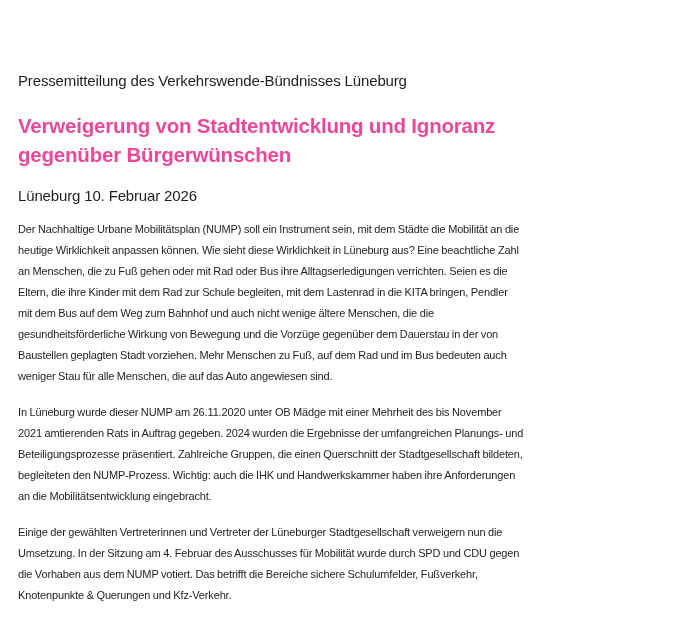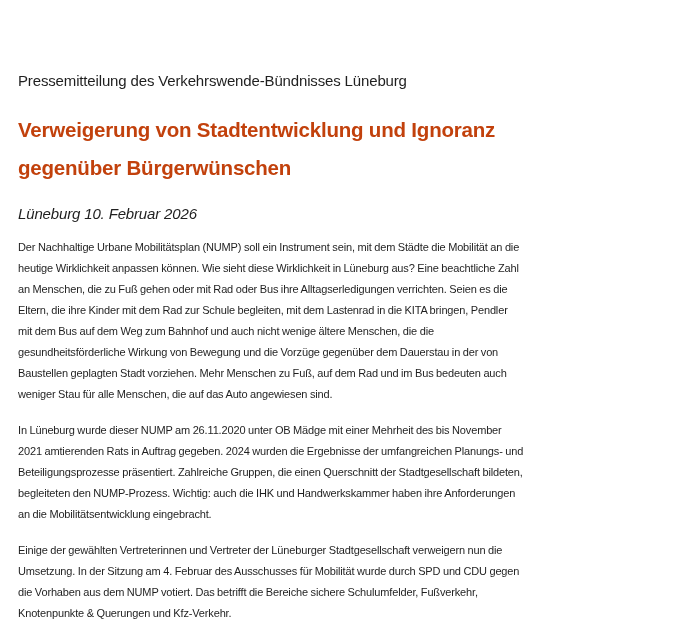--- a/index.html
+++ b/index.html
@@ -20,31 +20,30 @@
     letter-spacing: -0.15px;
   }
   .kicker {
     font-size: 15px;
     line-height: 21px;
     margin: 0 0 20px 0;
     font-weight: 400;
   }
   h1.headline {
     font-size: 20.5px;
-    line-height: 38px;
+    line-height: 29px;
     font-weight: 700;
     margin: 0 0 16px 0;
     letter-spacing: -0.2px;
-    color: #c2410c;
+    color: #ec4899;
   }
   .dateline {
     font-size: 15px;
     line-height: 21px;
     margin: 0 0 13px 0;
-    font-style: italic;
   }
   .body-text p {
     font-size: 11px;
     line-height: 21px;
     margin: 0 0 15px 0;
     word-spacing: -0.3px;
   }
 </style>
 </head>
 <body>

